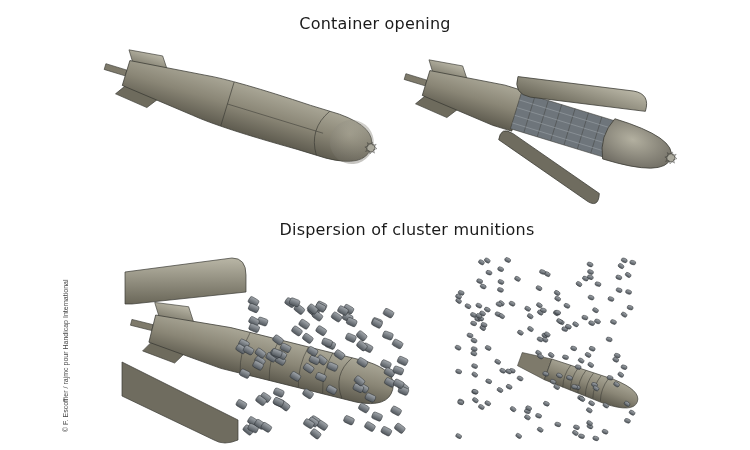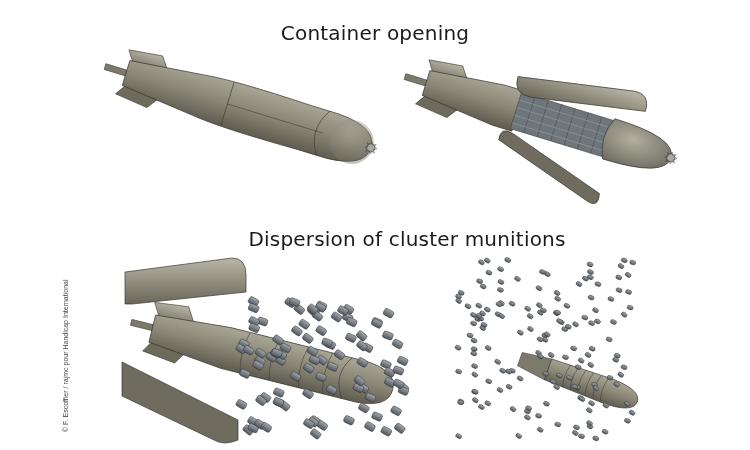--- a/index.html
+++ b/index.html
@@ -1,17 +1,17 @@
 <!DOCTYPE html>
 <html><head>
 <meta charset="utf-8">
 <style>
   html,body{margin:0;padding:0;background:#fff;}
   body{width:750px;height:450px;position:relative;overflow:hidden;font-family:"DejaVu Sans","Liberation Sans",sans-serif;}
-  .heading{position:absolute;left:0;width:750px;text-align:center;color:#1a1a1a;font-size:20px;letter-spacing:0.2px;margin-top:7px;}
+  .heading{position:absolute;left:0;width:750px;text-align:center;color:#1a1a1a;font-size:16px;letter-spacing:0.2px;}
   #h1{top:14px;}
   #h2{top:220px;padding-left:32px;}
   .credit{position:absolute;left:62px;top:432px;transform-origin:0 0;transform:rotate(-90deg);font-family:"Liberation Sans",sans-serif;font-size:7px;color:#444;white-space:nowrap;}
   svg{position:absolute;left:0;top:0;}
 </style>
 </head>
 <body>
 
 <div id="h1" class="heading">Container opening</div>
 <div id="h2" class="heading">Dispersion of cluster munitions</div>

